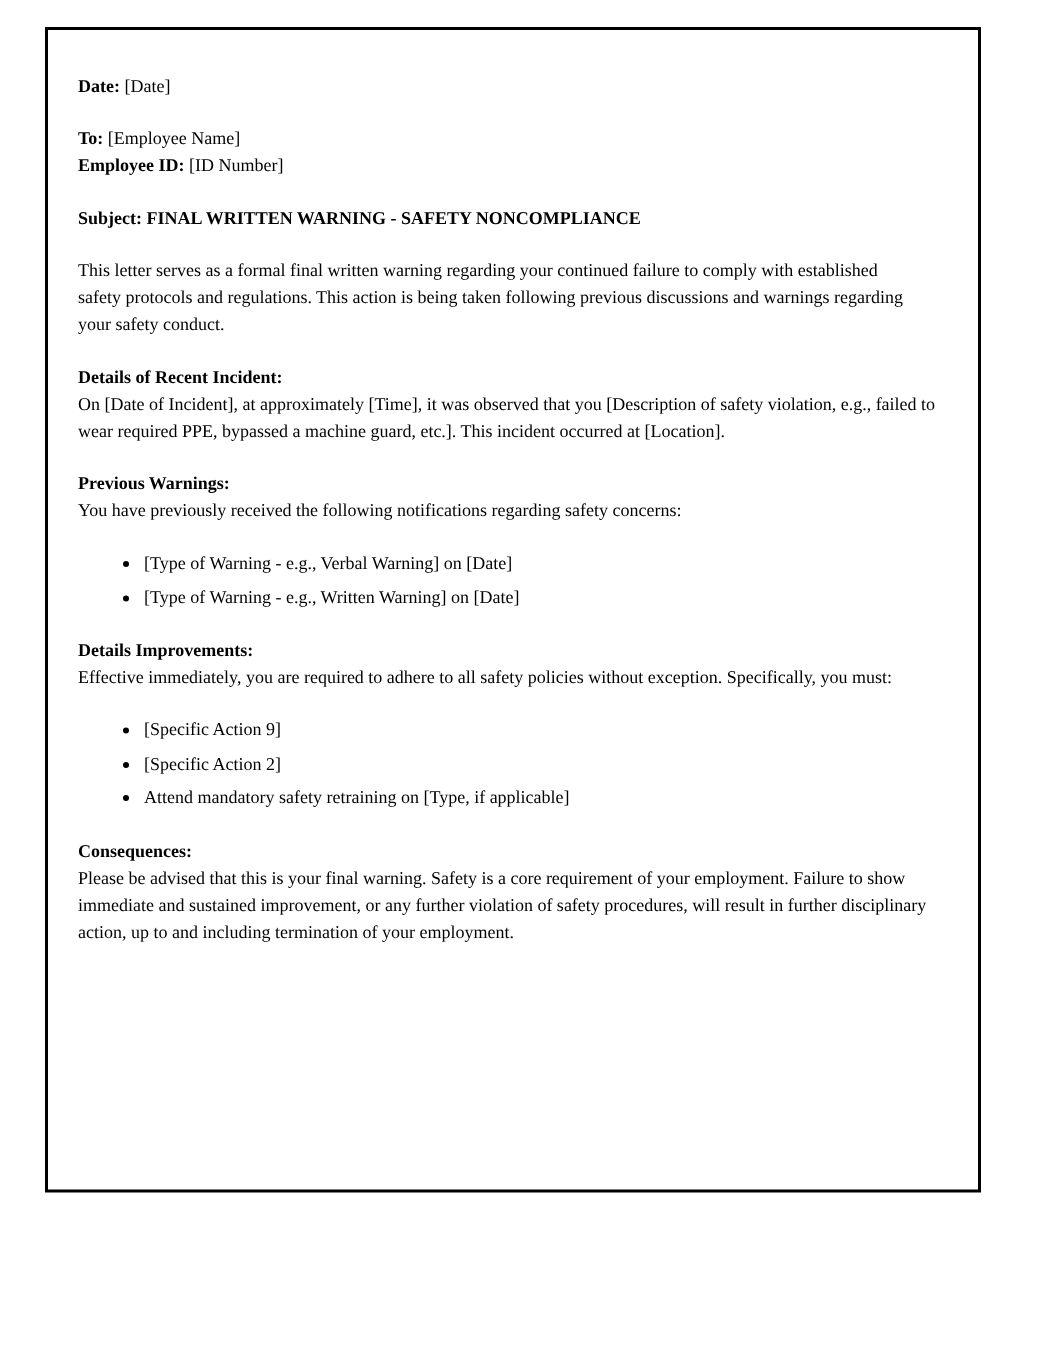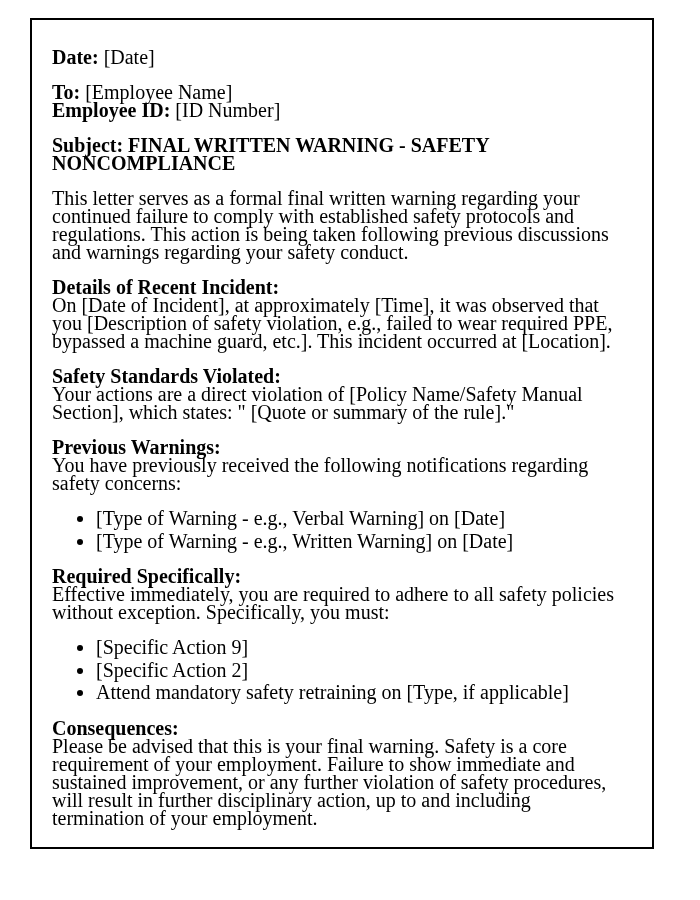--- a/index.html
+++ b/index.html
@@ -11,21 +11,21 @@
     font-family: "Liberation Serif", "DejaVu Serif", serif;
     color: #000000;
   }
   .page {
     box-sizing: border-box;
     width: 624px;
     min-height: 777px;
     margin: 18px 0 0 30px;
     border: 2px solid #000000;
     padding: 28px 26px 20px 20px;
-    font-size: 20px;
+    font-size: 12px;
     line-height: 18px;
   }
   .line { margin: 0; }
   .block { margin: 0 0 17px 0; }
   .para { margin: 0 12px 17px 0; }
   .sec { margin: 0 0 17px 0; }
   .sec:last-child { margin-bottom: 0; margin-top: 16px; }
   strong { font-weight: bold; }
   ul.bullets {
     margin: 17px 0 0 0;
@@ -51,36 +51,32 @@
   <p class="para"><strong>Subject: FINAL WRITTEN WARNING - SAFETY NONCOMPLIANCE</strong></p>
 
 
   <p class="para">This letter serves as a formal final written warning regarding your continued failure to comply with established safety protocols and regulations. This action is being taken following previous discussions and warnings regarding your safety conduct.</p>
 
   <div class="sec">
     <div class="line"><strong>Details of Recent Incident:</strong></div>
     <div class="line">On [Date of Incident], at approximately [Time], it was observed that you [Description of safety violation, e.g., failed to wear required PPE, bypassed a machine guard, etc.]. This incident occurred at [Location].</div>
   </div>
 
-  <div class="sec">
-    <div class="line"><strong>Safety Standards Violated:</strong></div>
-    <div class="line">Your actions are a direct violation of [Policy Name/Safety Manual Section], which states: " [Quote or summary of the rule]."</div>
-  </div>
 
   <div class="sec">
     <div class="line"><strong>Previous Warnings:</strong></div>
     <div class="line">You have previously received the following notifications regarding safety concerns:</div>
     <ul class="bullets">
       <li>[Type of Warning - e.g., Verbal Warning] on [Date]</li>
       <li>[Type of Warning - e.g., Written Warning] on [Date]</li>
     </ul>
   </div>
 
   <div class="sec">
-    <div class="line"><strong>Required Specifically:</strong></div>
+    <div class="line"><strong>Details Improvements:</strong></div>
     <div class="line">Effective immediately, you are required to adhere to all safety policies without exception. Specifically, you must:</div>
     <ul class="bullets">
       <li>[Specific Action 9]</li>
       <li>[Specific Action 2]</li>
       <li>Attend mandatory safety retraining on [Type, if applicable]</li>
     </ul>
   </div>
 
   <div class="sec">
     <div class="line"><strong>Consequences:</strong></div>

